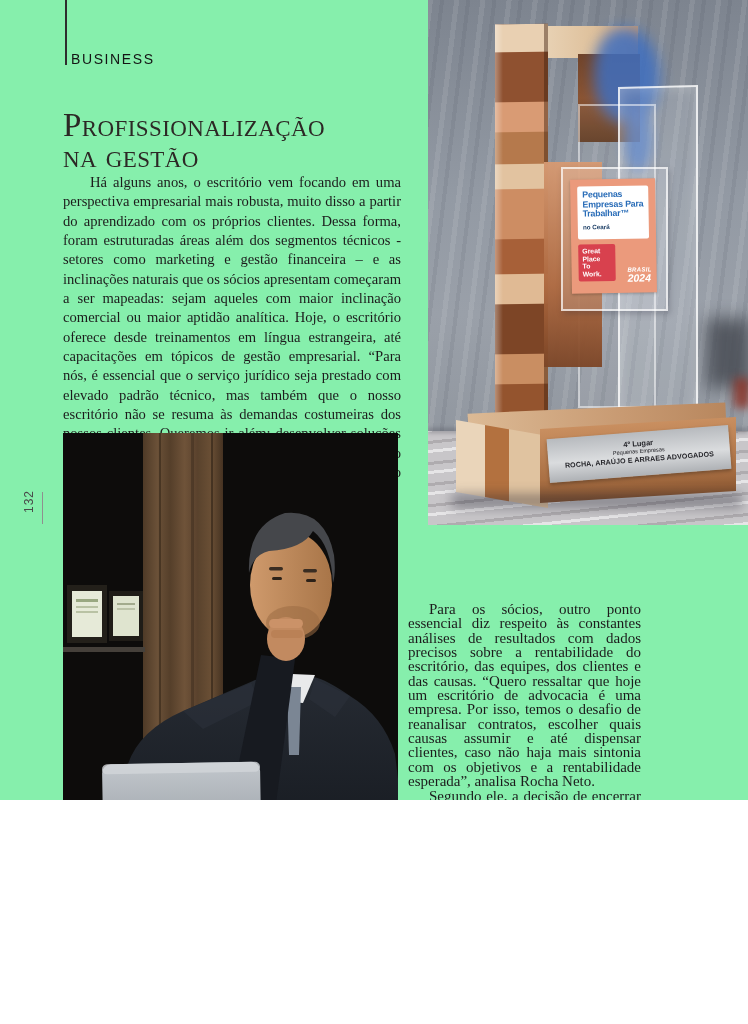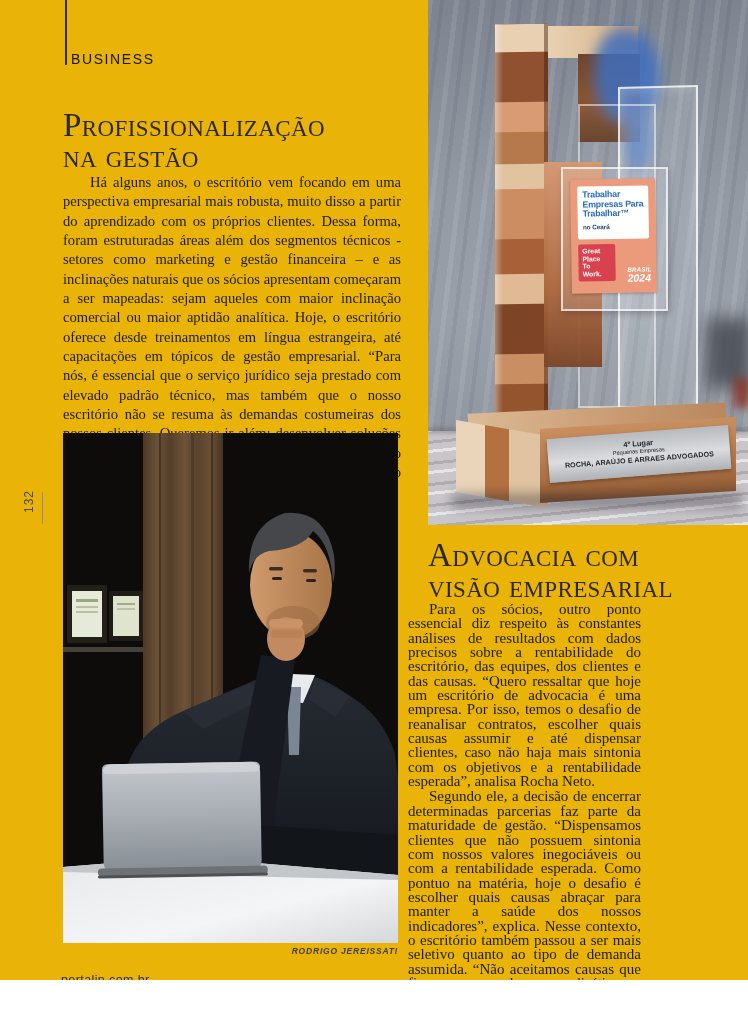--- a/index.html
+++ b/index.html
@@ -1,16 +1,16 @@
 <!DOCTYPE html>
 <html><head>
 <meta charset="utf-8">
 <style>
   html,body{margin:0;padding:0;background:#ffffff;}
-  .page{position:relative;width:748px;height:980px;background:#eab308;overflow:hidden;
+  .page{position:relative;width:748px;height:800px;background:#86efac;overflow:hidden;
         font-family:"Liberation Serif",serif;color:#1c1c1c;}
 
   
   .kicker-bar{position:absolute;left:65px;top:0;width:2px;height:65px;background:#2e2e2e;}
   .kicker{position:absolute;left:71px;top:51px;font-family:"Liberation Sans",sans-serif;
           font-size:14px;letter-spacing:1.6px;color:#141414;}
 
   
   .headline{font-variant:small-caps;font-size:33px;line-height:31px;color:#2c2825;
             letter-spacing:.4px;font-weight:400;}
@@ -240,21 +240,21 @@
     <div class="column"></div>
     <div class="column-hl"></div>
 
     <div class="acrylic1"></div>
     <div class="acrylic2"></div>
     <div class="mid-wood"></div>
 
     <div class="badge-acrylic"></div>
     <div class="badge-card">
       <div class="badge-white">
-        <div class="badge-title">Trabalhar</div>
+        <div class="badge-title">Pequenas</div>
         <div class="badge-title">Empresas Para</div>
         <div class="badge-title">Trabalhar™</div>
         <div class="badge-region">no Ceará</div>
       </div>
       <div class="gptw">
         <div>Great</div>
         <div>Place</div>
         <div>To</div>
         <div>Work.</div>
       </div>
@@ -268,24 +268,20 @@
     <div class="base-left"></div>
     <div class="base-right"></div>
     <div class="plaque">
       <span class="plaque-rank">4º Lugar</span>
       <span class="plaque-cat">Pequenas Empresas</span>
       <span class="plaque-firm">ROCHA, ARAÚJO E ARRAES ADVOGADOS</span>
     </div>
     <div class="base-shadow"></div>
   </div>
 
-  <div class="h2 headline">
-    <span>Advocacia com</span><br>
-    <span>visão empresarial</span>
-  </div>
   <div class="body2">
     <p>Para os sócios, outro ponto essencial diz respeito às constantes análises de resultados com dados precisos sobre a rentabilidade do escritório, das equipes, dos clientes e das causas. “Quero ressaltar que hoje um escritório de advocacia é uma empresa. Por isso, temos o desafio de reanalisar contratos, escolher quais causas assumir e até dispensar clientes, caso não haja mais sintonia com os objetivos e a rentabilidade esperada”, analisa Rocha Neto.</p>
     <p>Segundo ele, a decisão de encerrar determinadas parcerias faz parte da maturidade de gestão. “Dispensamos clientes que não possuem sintonia com nossos valores inegociáveis ou com a rentabilidade esperada. Como pontuo na matéria, hoje o desafio é escolher quais causas abraçar para manter a saúde dos nossos indicadores”, explica. Nesse contexto, o escritório também passou a ser mais seletivo quanto ao tipo de demanda assumida. “Não aceitamos causas que firam nosso modus operandi ético ou que não se beneficiem da nossa visão 360o do negócio do cliente”, acrescenta.</p>
   </div>
 
   <div class="footer">portalin.com.br</div>
 
 </div>
 
 </body></html>

